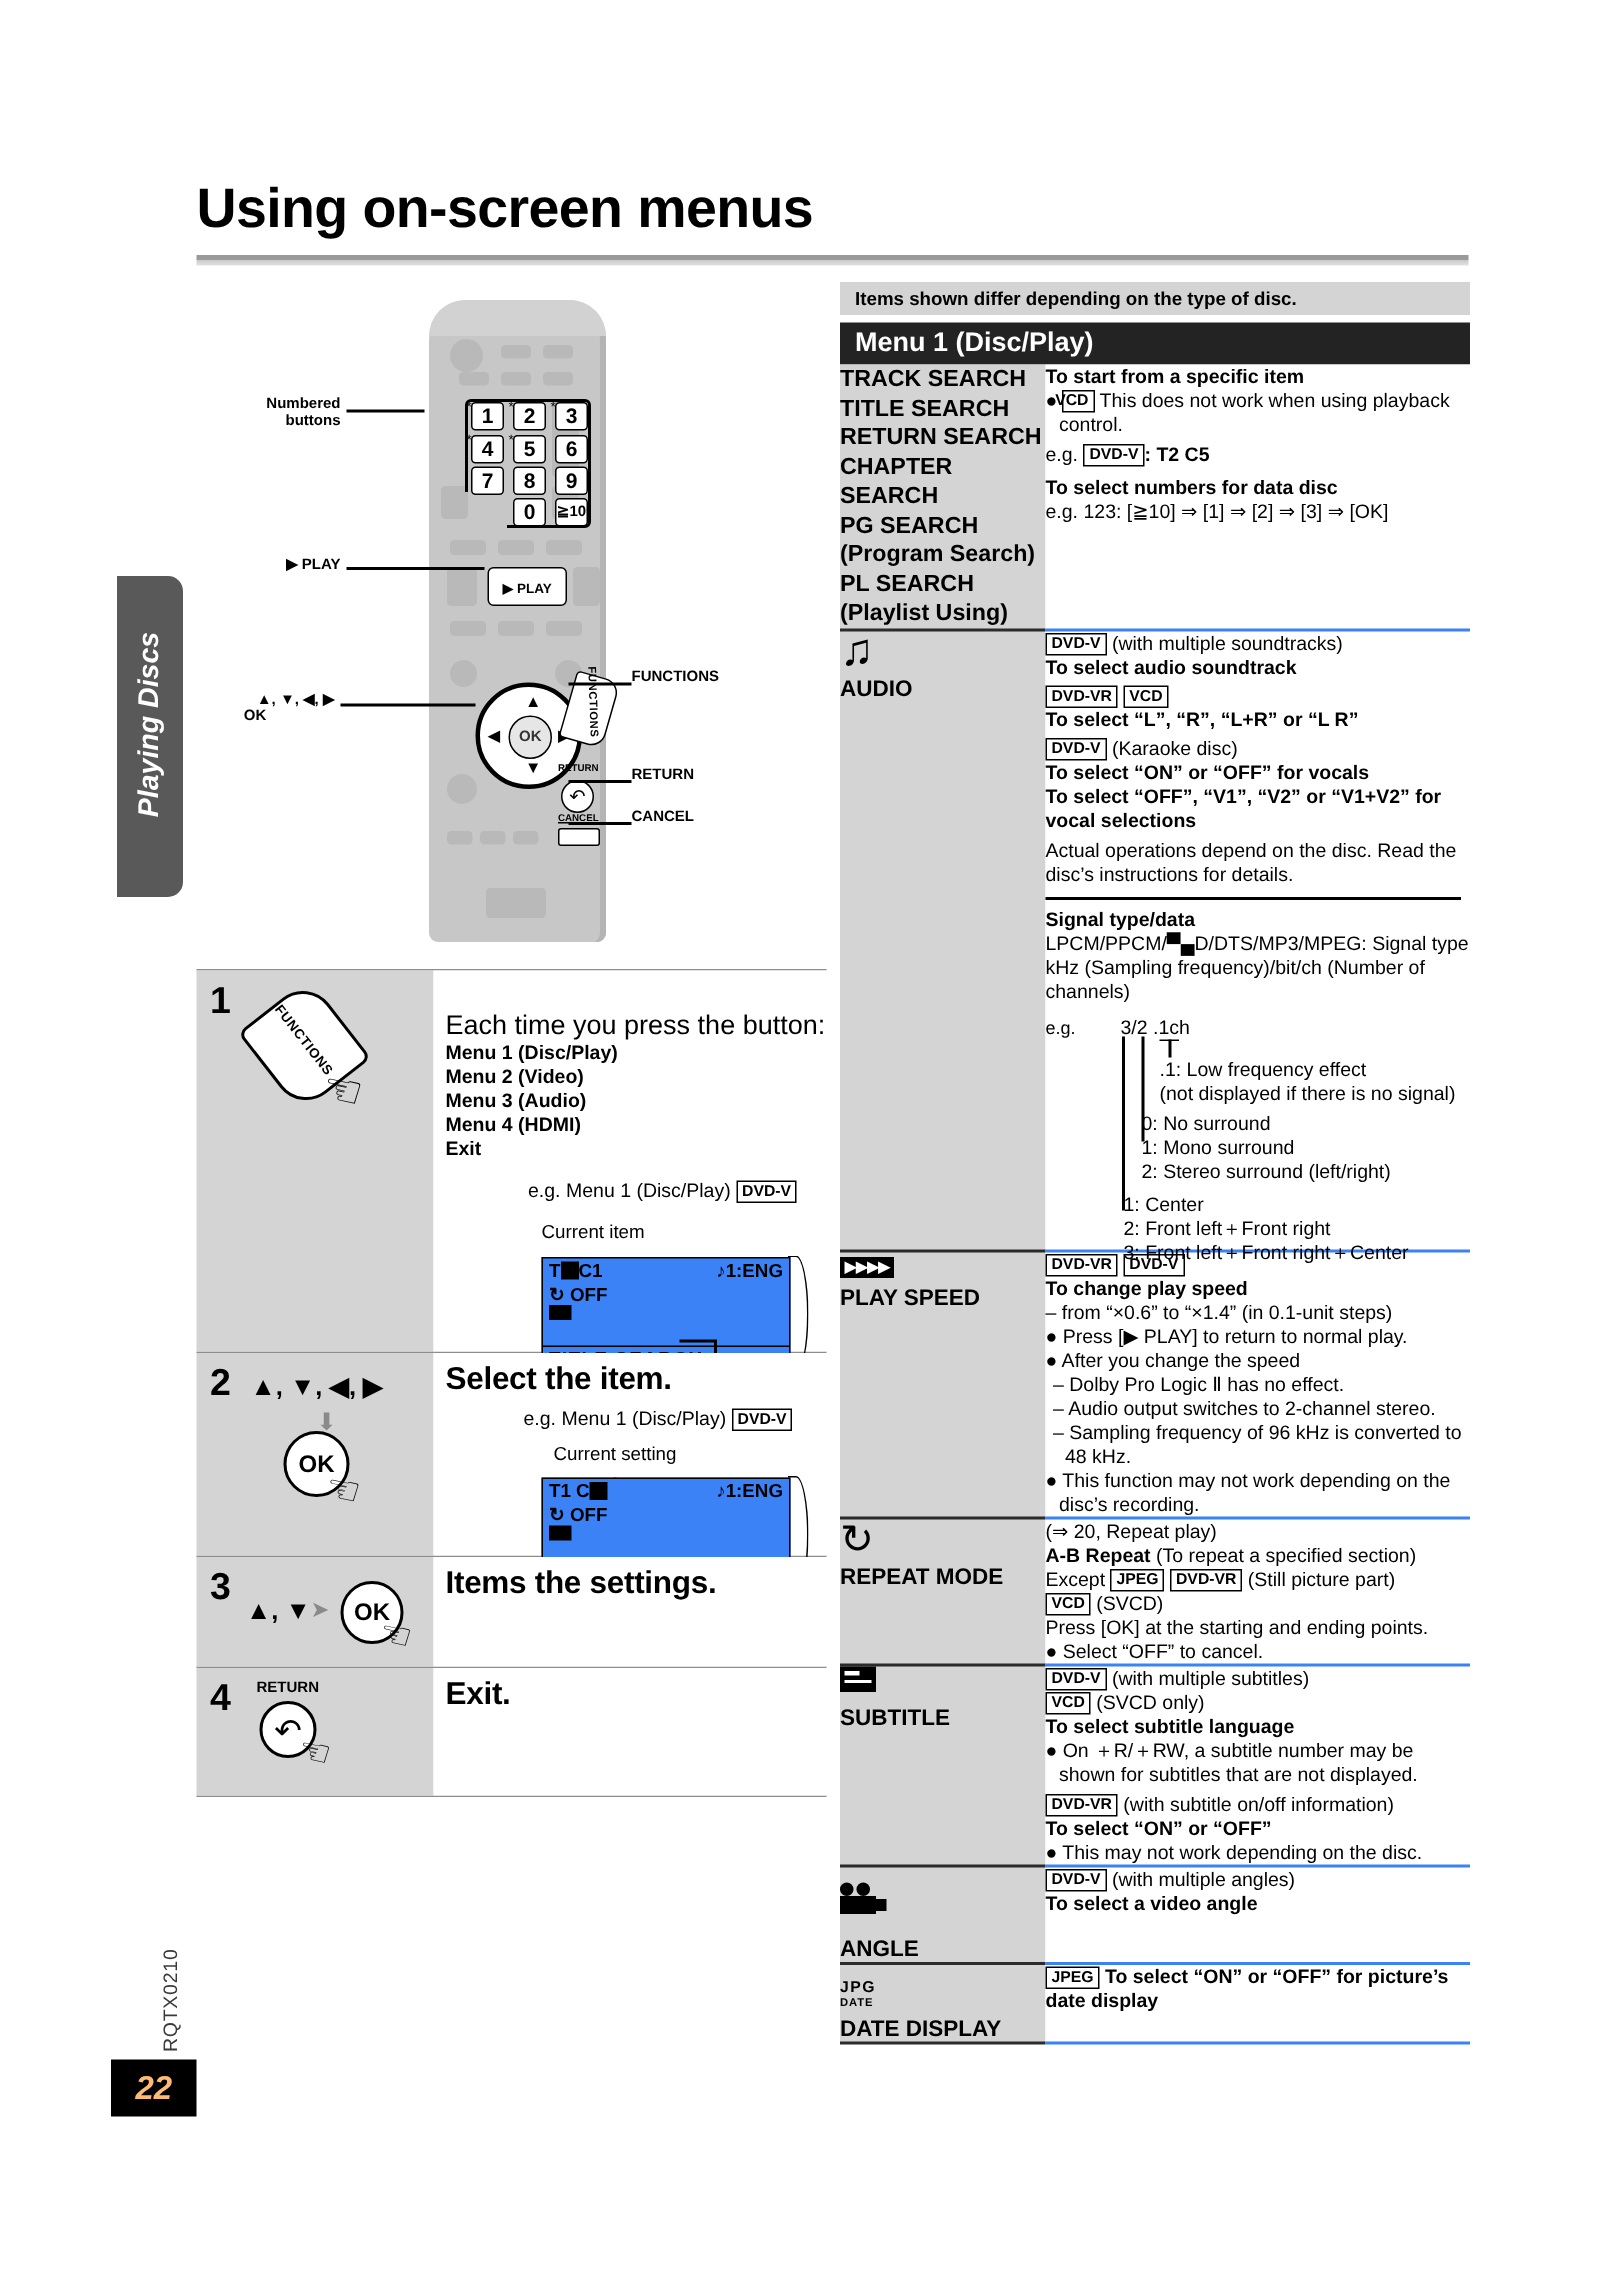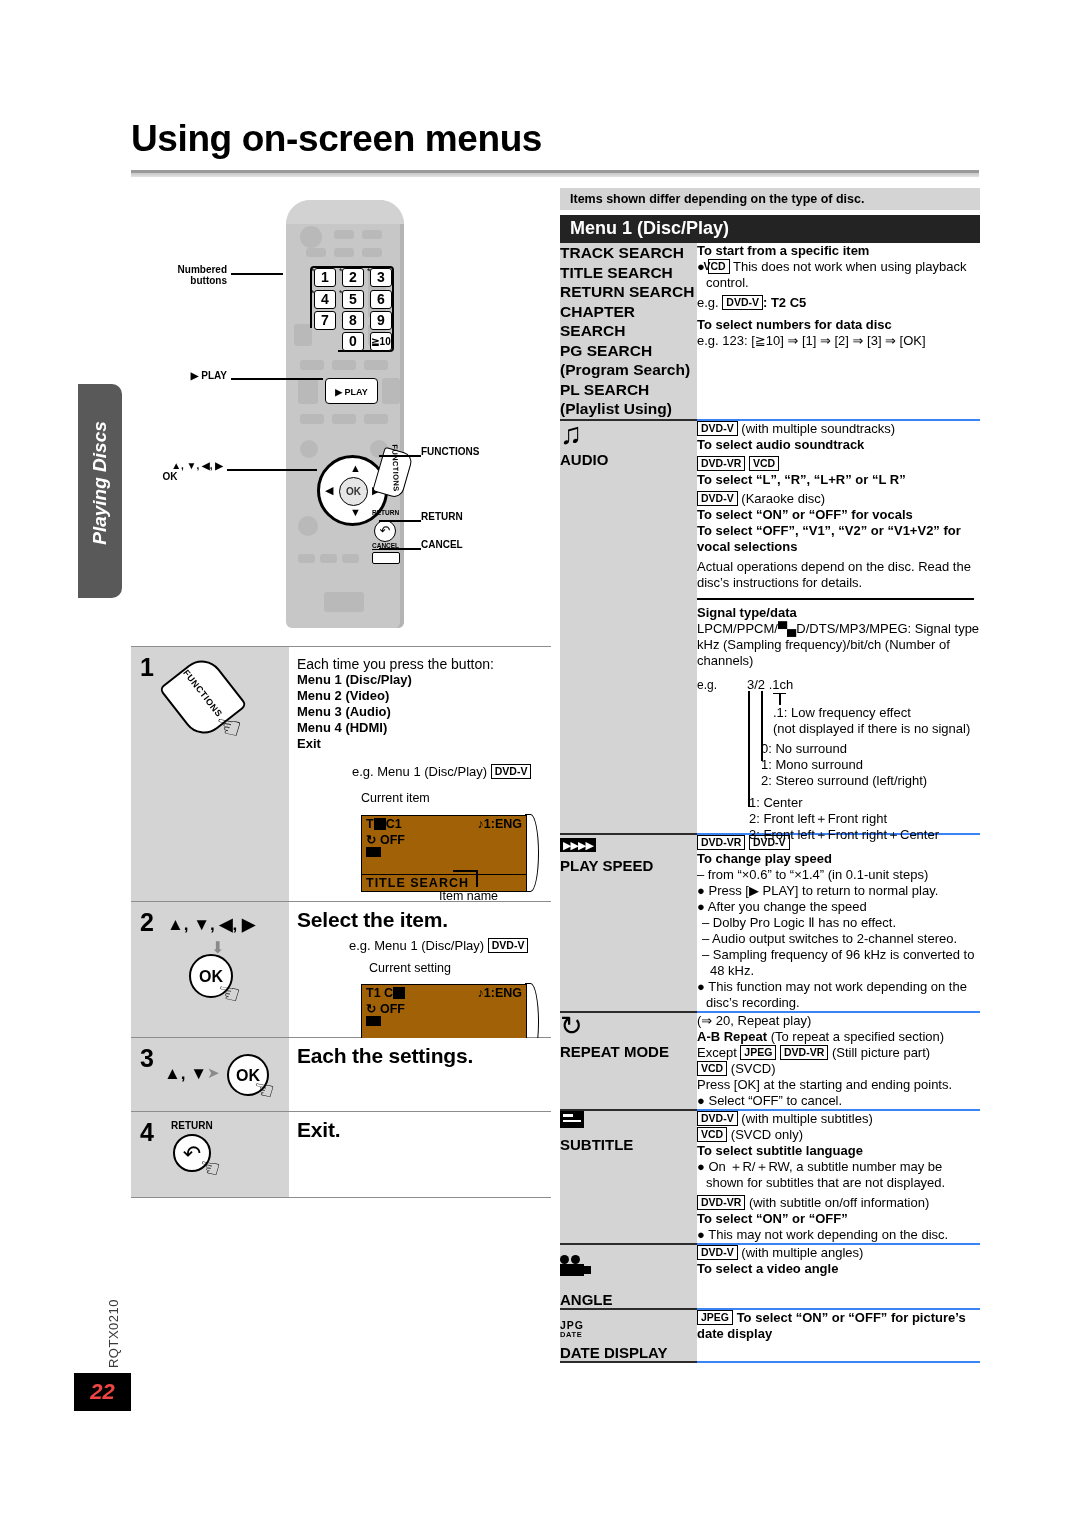--- a/index.html
+++ b/index.html
@@ -38,21 +38,21 @@
 
   
   #doc-code{
     position:absolute; left:106px; top:1299px;
     font-size:13px; color:#3a3a3a;
     writing-mode:vertical-rl; transform:rotate(180deg);
     letter-spacing:0.5px;
   }
   #page-number{
     position:absolute; left:74px; top:1373px; width:57px; height:38px;
-    background:#000; color:#ef4444;
+    background:#000; color:#fdba74;
     font-size:22px; font-style:italic; font-weight:bold;
     display:flex; align-items:center; justify-content:center;
   }
 
   
   #remote-wrap{ position:absolute; left:131px; top:188px; width:420px; height:440px; }
   .remote-body{
     position:absolute; left:155px; top:12px; width:118px; height:428px;
     background:#c7c7c7; border-radius:26px 26px 6px 6px;
     box-shadow:inset -5px 0 0 -1px #b4b4b4;
@@ -123,33 +123,33 @@
   
   #steps{ position:absolute; left:131px; top:646px; width:420px; }
   .step-row{ display:flex; border-bottom:1.5px solid #8d8d8d; }
   .step-row:first-child{ border-top:1.5px solid #8d8d8d; }
   .step-left{
     width:158px; background:#d4d4d4; position:relative; flex:0 0 158px;
   }
   .step-num{ position:absolute; left:9px; top:6px; font-size:25px; font-weight:bold; }
   .step-right{ flex:1; padding:6px 0 10px 8px; background:#fff; position:relative; }
   .step-title{ font-size:21px; font-weight:bold; letter-spacing:-0.2px; }
-  .step-sub{ font-size:14px; margin-top:3px; }
+  .step-sub{ font-size:18px; margin-top:20px; }
   .step-line{ font-size:13px; font-weight:bold; line-height:16px; }
 
   .badge{
     display:inline-block; border:1.4px solid #000; padding:0 3px;
     font-size:10.5px; font-weight:bold; line-height:13px; vertical-align:1px;
     background:#fff; white-space:nowrap;
   }
 
   
   .osd{
     border:1.6px solid #000; width:166px; font-size:12.5px; font-weight:bold;
-    font-family:"Liberation Sans", sans-serif; position:relative; background:#a16207;
+    font-family:"Liberation Sans", sans-serif; position:relative; background:#3b82f6;
   }
   .osd .l1{ display:flex; justify-content:space-between; padding:1px 4px; }
   .osd .l2{ display:flex; justify-content:flex-end; padding:0 4px 17px;
      border-bottom:1.6px solid #000;flex-direction:column;}
   .osd .l3{ padding:1px 4px; letter-spacing:1px; }
   .blk{ display:inline-block; width:12px; height:12px; background:#000; vertical-align:-2px; }
   .osd-tail{
     position:absolute; right:-13px; top:-2px; width:14px; height:104%;
     border:1.6px solid #000; border-left:none; border-radius:0 60% 60% 0 / 0 50% 50% 0;
   }
@@ -397,21 +397,21 @@
     <div class="step-left">
       <div class="step-num">3</div>
       <div style="position:absolute;left:33px;top:26px;font-size:17px;font-weight:bold;">▲, ▼</div>
       <div style="position:absolute;left:76px;top:26px;font-size:15px;color:#8a8a8a;">➤</div>
       <div style="position:absolute;left:96px;top:16px;width:42px;height:42px;border-radius:50%;
                   background:#fff;border:2px solid #000;font-size:16px;font-weight:bold;
                   text-align:center;line-height:40px;">OK</div>
       <div style="position:absolute;left:122px;top:38px;font-size:24px;transform:rotate(12deg);">☜</div>
     </div>
     <div class="step-right">
-      <div class="step-title">Each the settings.</div>
+      <div class="step-title">Items the settings.</div>
     </div>
   </div>
 
   <div class="step-row" style="height:86px;">
     <div class="step-left">
       <div class="step-num">4</div>
       <div style="position:absolute;left:40px;top:8px;font-size:10px;font-weight:bold;">RETURN</div>
       <div style="position:absolute;left:42px;top:22px;width:38px;height:38px;border-radius:50%;
                   background:#fff;border:2px solid #000;font-size:22px;
                   text-align:center;line-height:35px;">↶</div>

